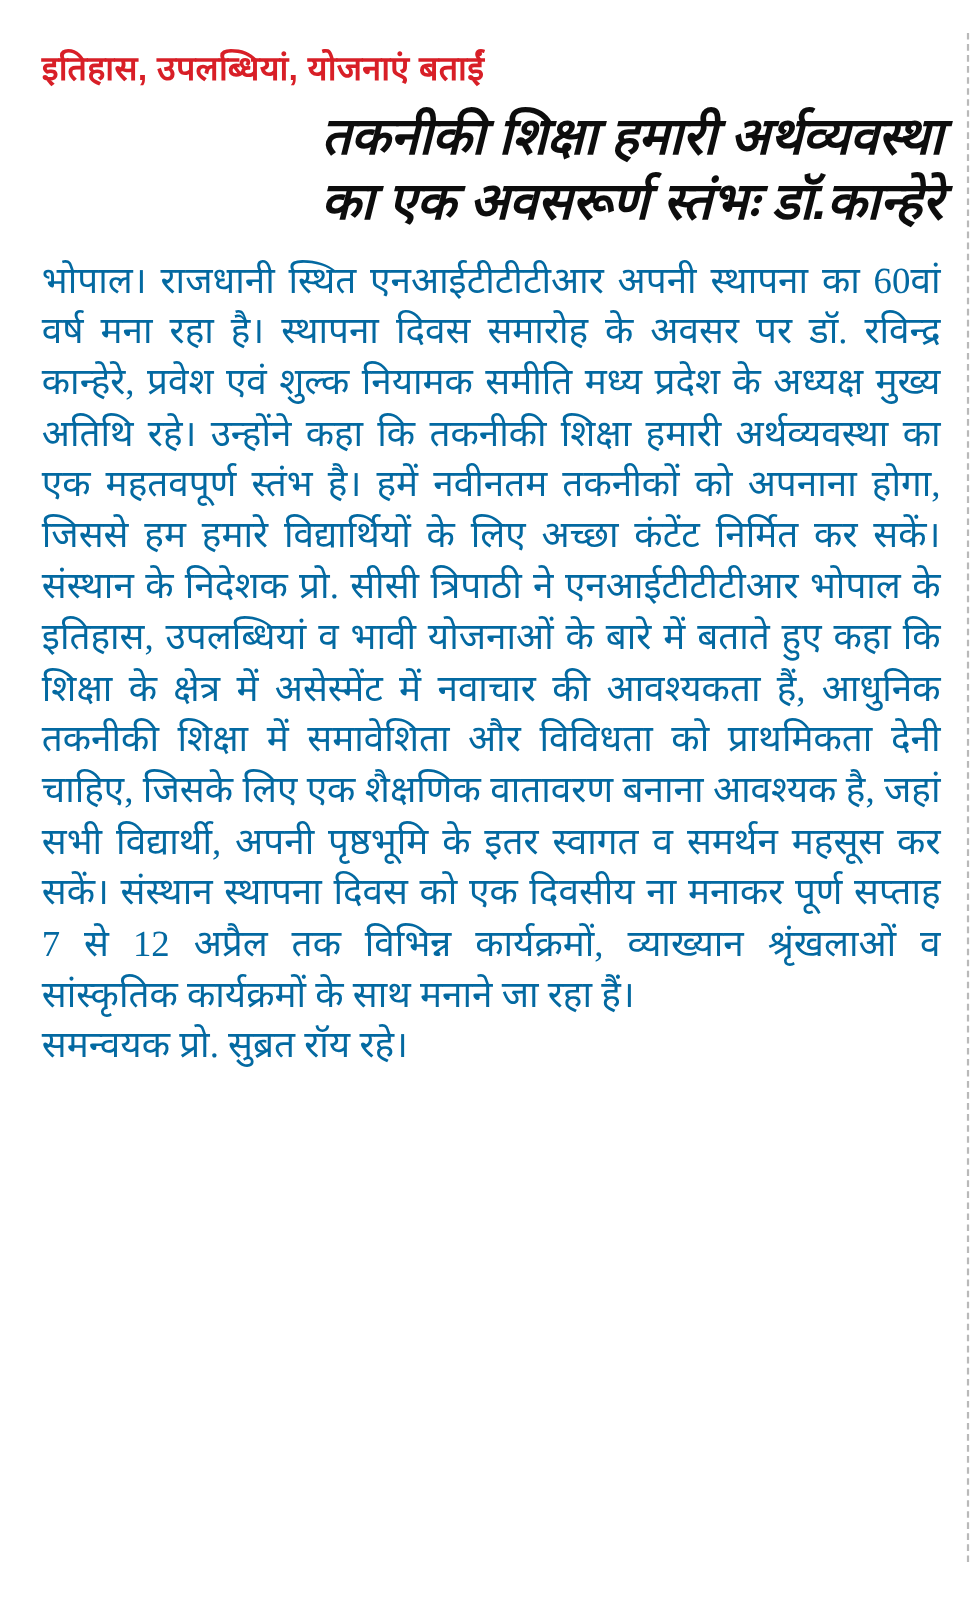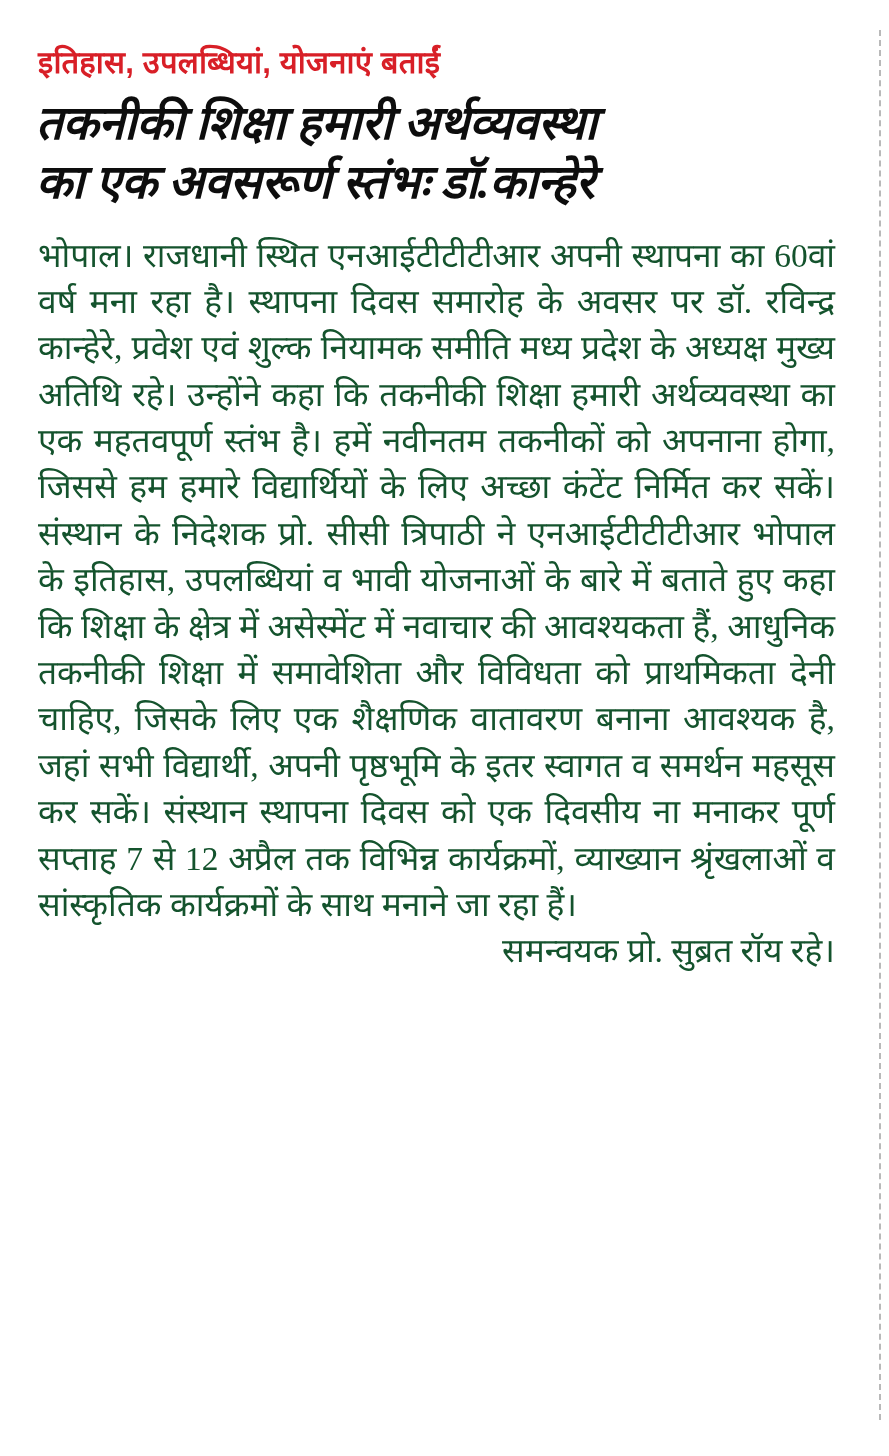--- a/index.html
+++ b/index.html
@@ -14,21 +14,21 @@
     color: #111111;
     position: relative;
     overflow: hidden;
   }
 
   .page {
     position: relative;
     width: 889px;
     height: 1108px;
     box-sizing: border-box;
-    padding: 46px 52px 0 34px;
+    padding: 46px 32px 0 34px;
     background: #fff;
   }
 
   
   .column-rule {
     position: absolute;
     top: 30px;
     right: 8px;
     width: 0;
     height: 1390px;
@@ -39,53 +39,54 @@
     color: #d81f27;
     font-family: "Liberation Sans", sans-serif;
     font-weight: bold;
     font-size: 31px;
     line-height: 1.1;
     letter-spacing: 0.2px;
     margin: 0 0 14px 4px;
   }
 
   .headline {
-    font-family: Liberation Serif, serif;
+    font-family: Liberation Sans, sans-serif;
     font-weight: bold;
     font-style: italic;
     font-size: 47px;
     line-height: 1.26;
     color: #0d0d0d;
     margin: 0 0 20px 2px;
     letter-spacing: -0.3px;
+    text-align: right;
   }
   .headline .hl-line {
     display: block;
     white-space: nowrap;
   }
 
   .article-body {
     font-family: "Liberation Serif", serif;
     font-size: 33.5px;
     line-height: 1.385;
-    color: #14532d;
+    color: #0369a1;
     text-align: justify;
     text-justify: inter-word;
     margin: 0 2px 13px 4px;
     hyphens: none;
   }
   .article-body p {
     margin: 0;
     text-align: justify;
   }
   .article-body .lead {
     font-weight: normal;
   }
   .article-body .last-line {
-    text-align: right;
+    text-align: left;
   }
 </style>
 </head>
 <body>
 
 <div class="page">
 
   <div class="column-rule"></div>
 
   <div class="kicker">इतिहास, उपलब्धियां, योजनाएं बताईं</div>

